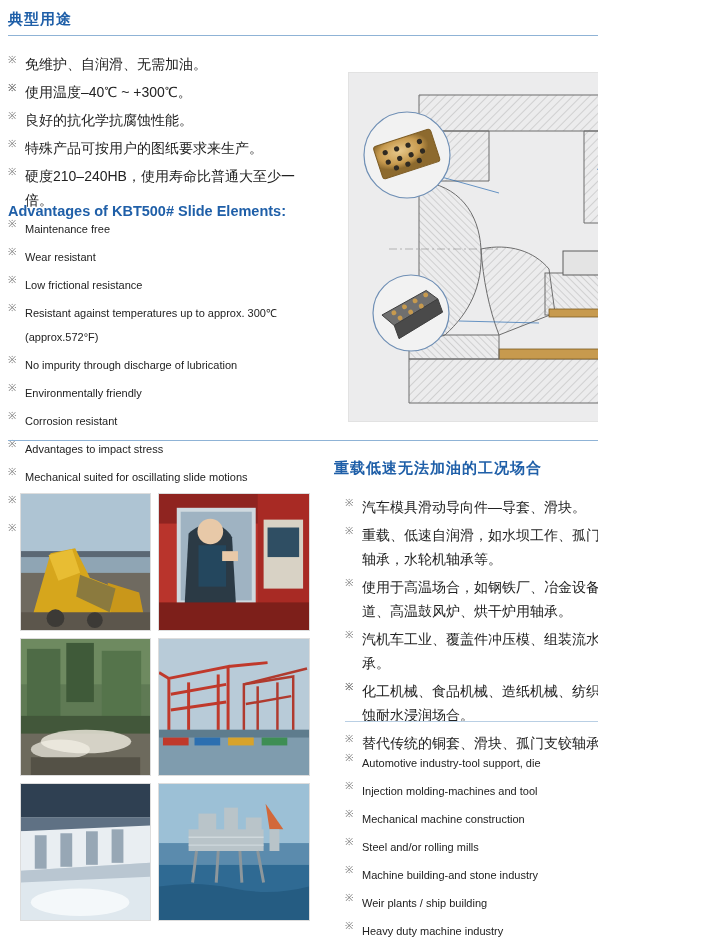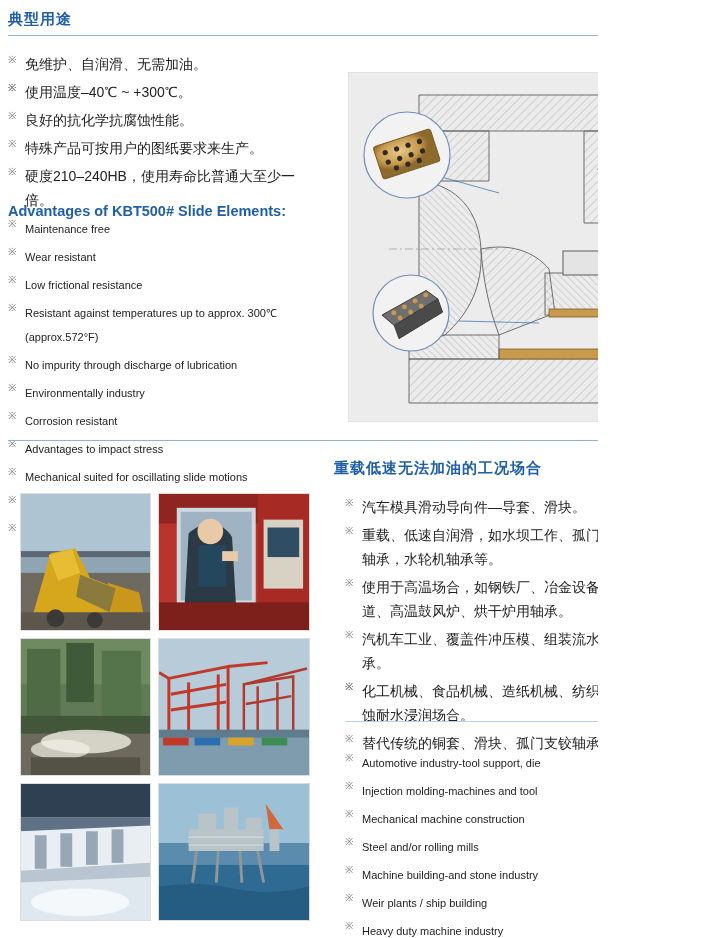--- a/index.html
+++ b/index.html
@@ -158,21 +158,21 @@
   <div class="adv-head">
     <h2 class="h-en">Advantages of KBT500# Slide Elements:</h2>
   </div>
 
   <ul class="blist adv-list">
     <li><span class="mk">※</span><span class="en-item">Maintenance free</span></li>
     <li><span class="mk">※</span><span class="en-item">Wear resistant</span></li>
     <li><span class="mk">※</span><span class="en-item">Low frictional resistance</span></li>
     <li><span class="mk">※</span><span class="en-item">Resistant against temperatures up to approx. 300℃ (approx.572°F)</span></li>
     <li><span class="mk">※</span><span class="en-item">No impurity through discharge of lubrication</span></li>
-    <li><span class="mk">※</span><span class="en-item">Environmentally industry</span></li>
+    <li><span class="mk">※</span><span class="en-item">Environmentally friendly</span></li>
     <li><span class="mk">※</span><span class="en-item">Corrosion resistant</span></li>
     <li><span class="mk">※</span><span class="en-item">Advantages to impact stress</span></li>
     <li><span class="mk">※</span><span class="en-item">Mechanical suited for oscillating slide motions</span></li>
     <li><span class="mk">※</span><span class="en-item">Stick, slip free sliding</span></li>
     <li><span class="mk">※</span><span class="en-item">Long life</span></li>
   </ul>
 
   <div class="drawing">
     <svg width="364" height="348" viewBox="0 0 364 348">
       <defs>

